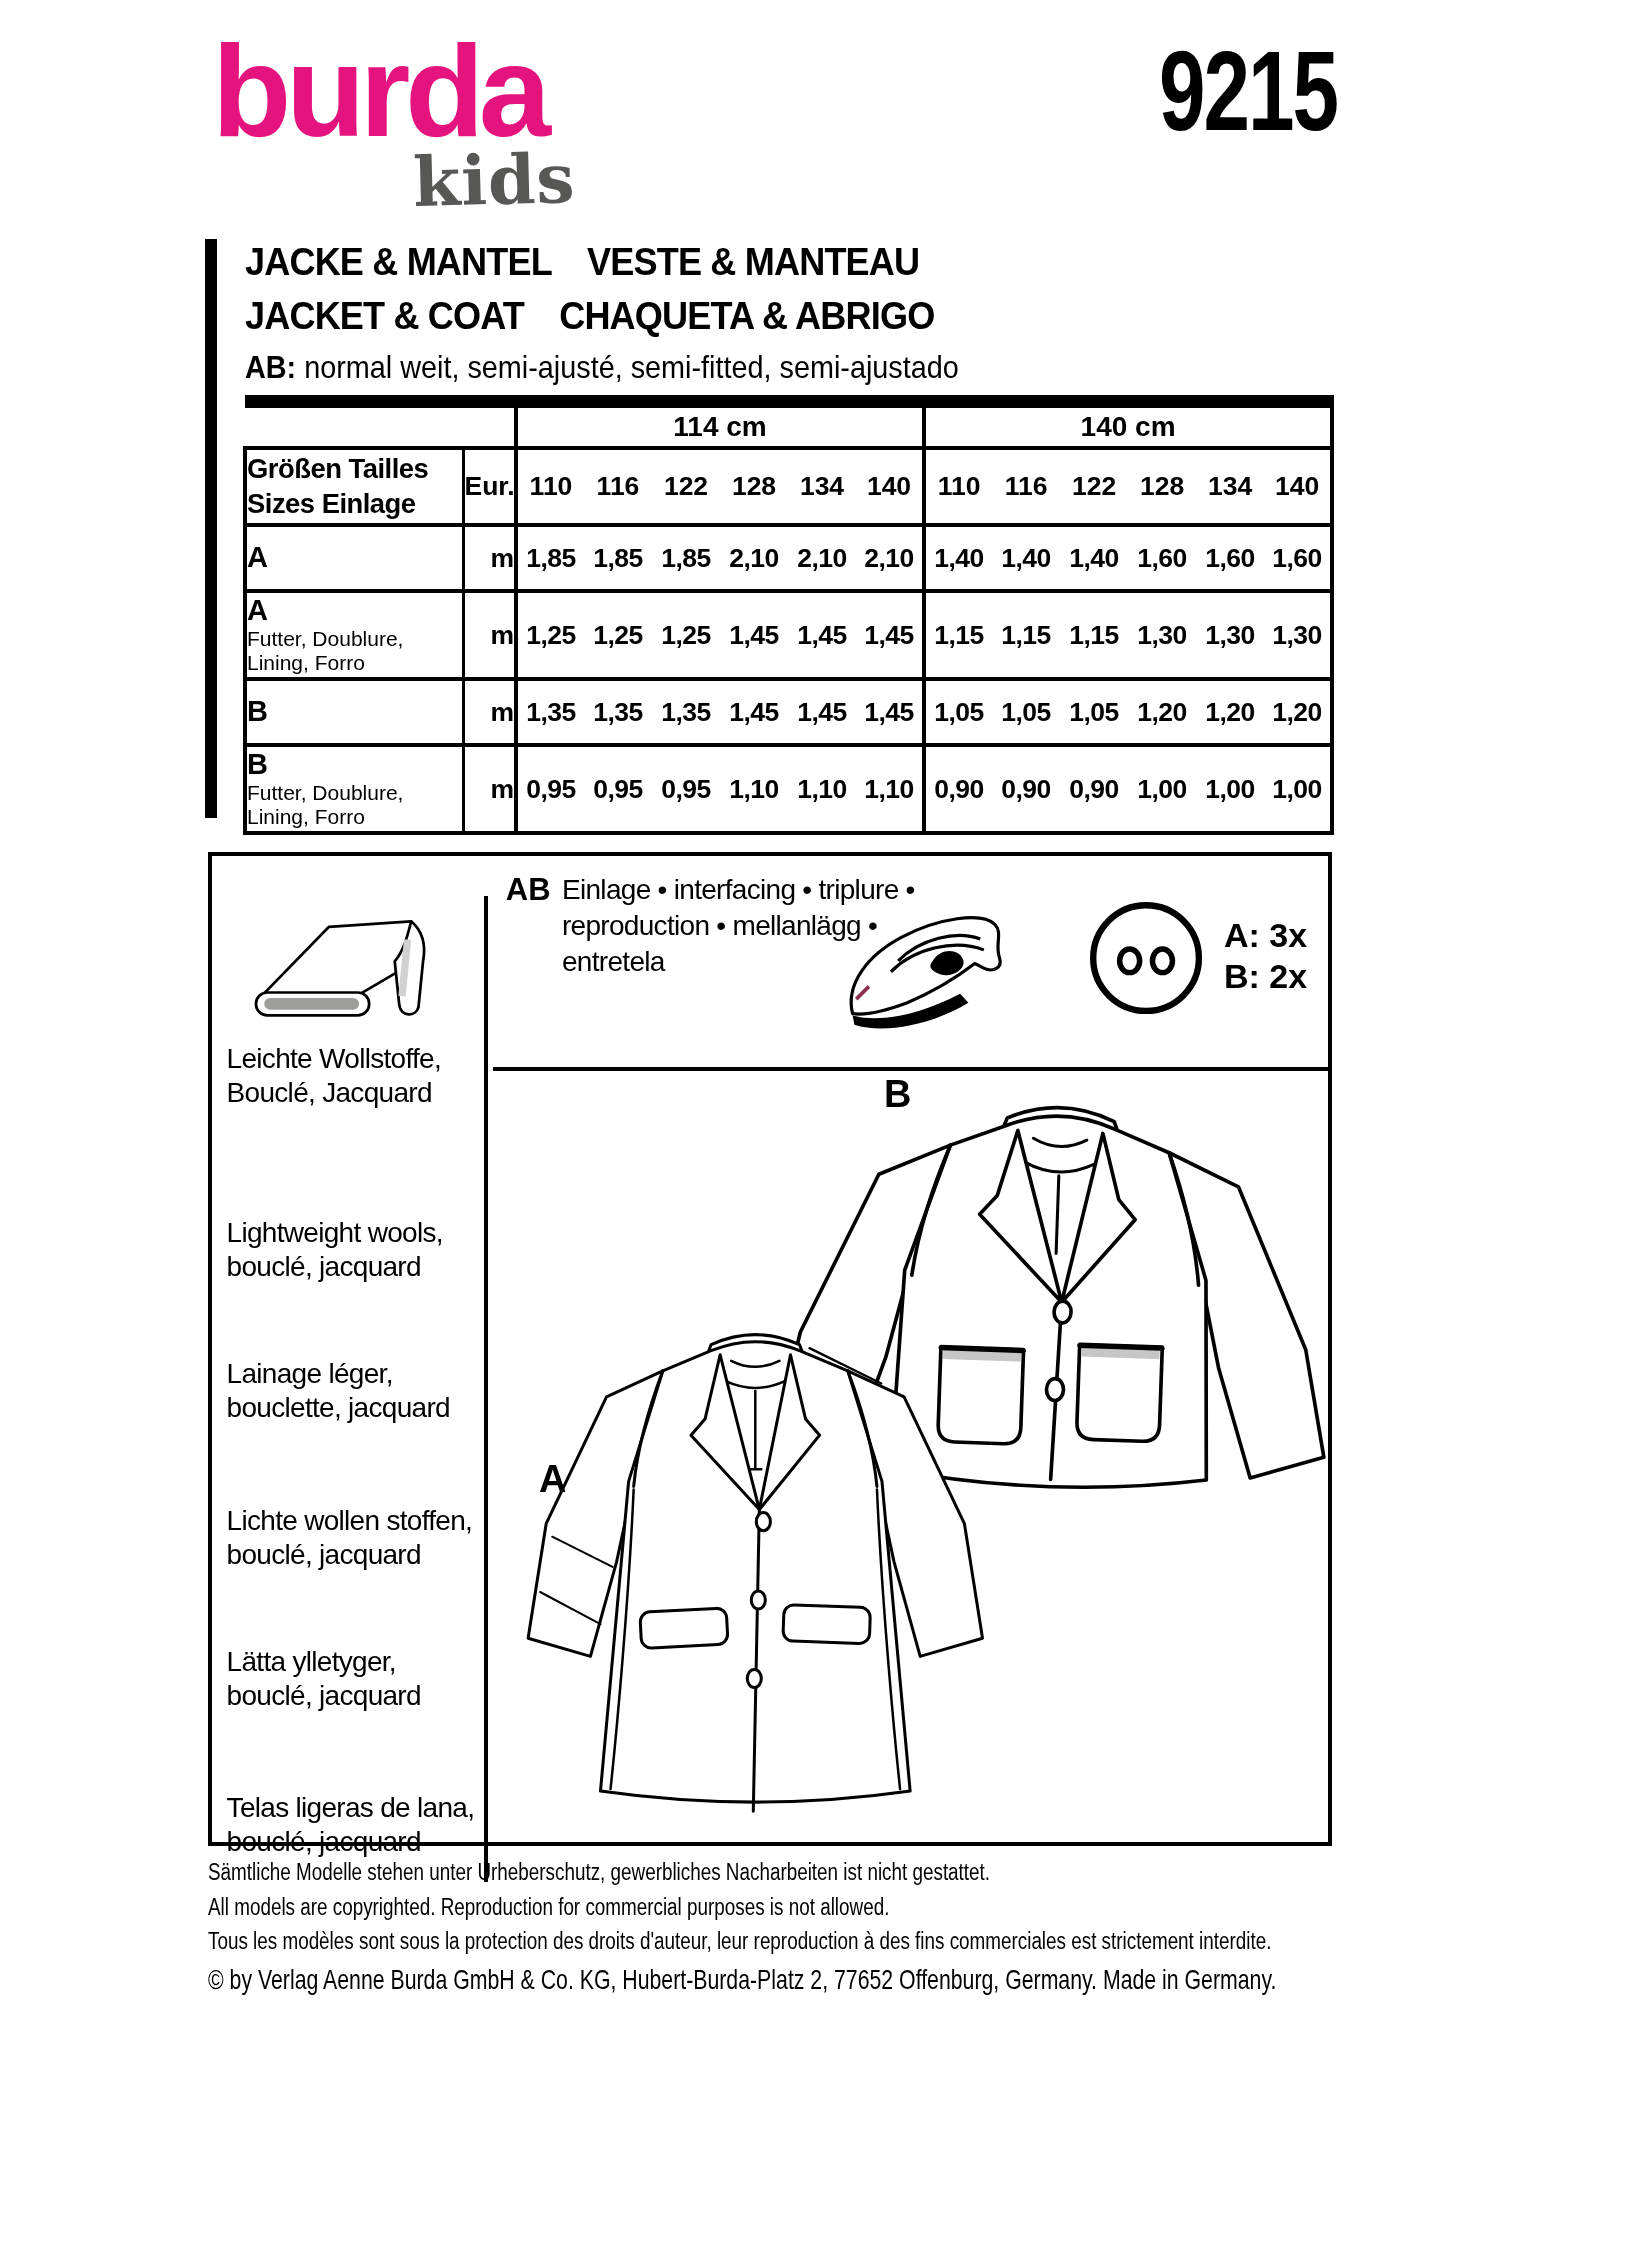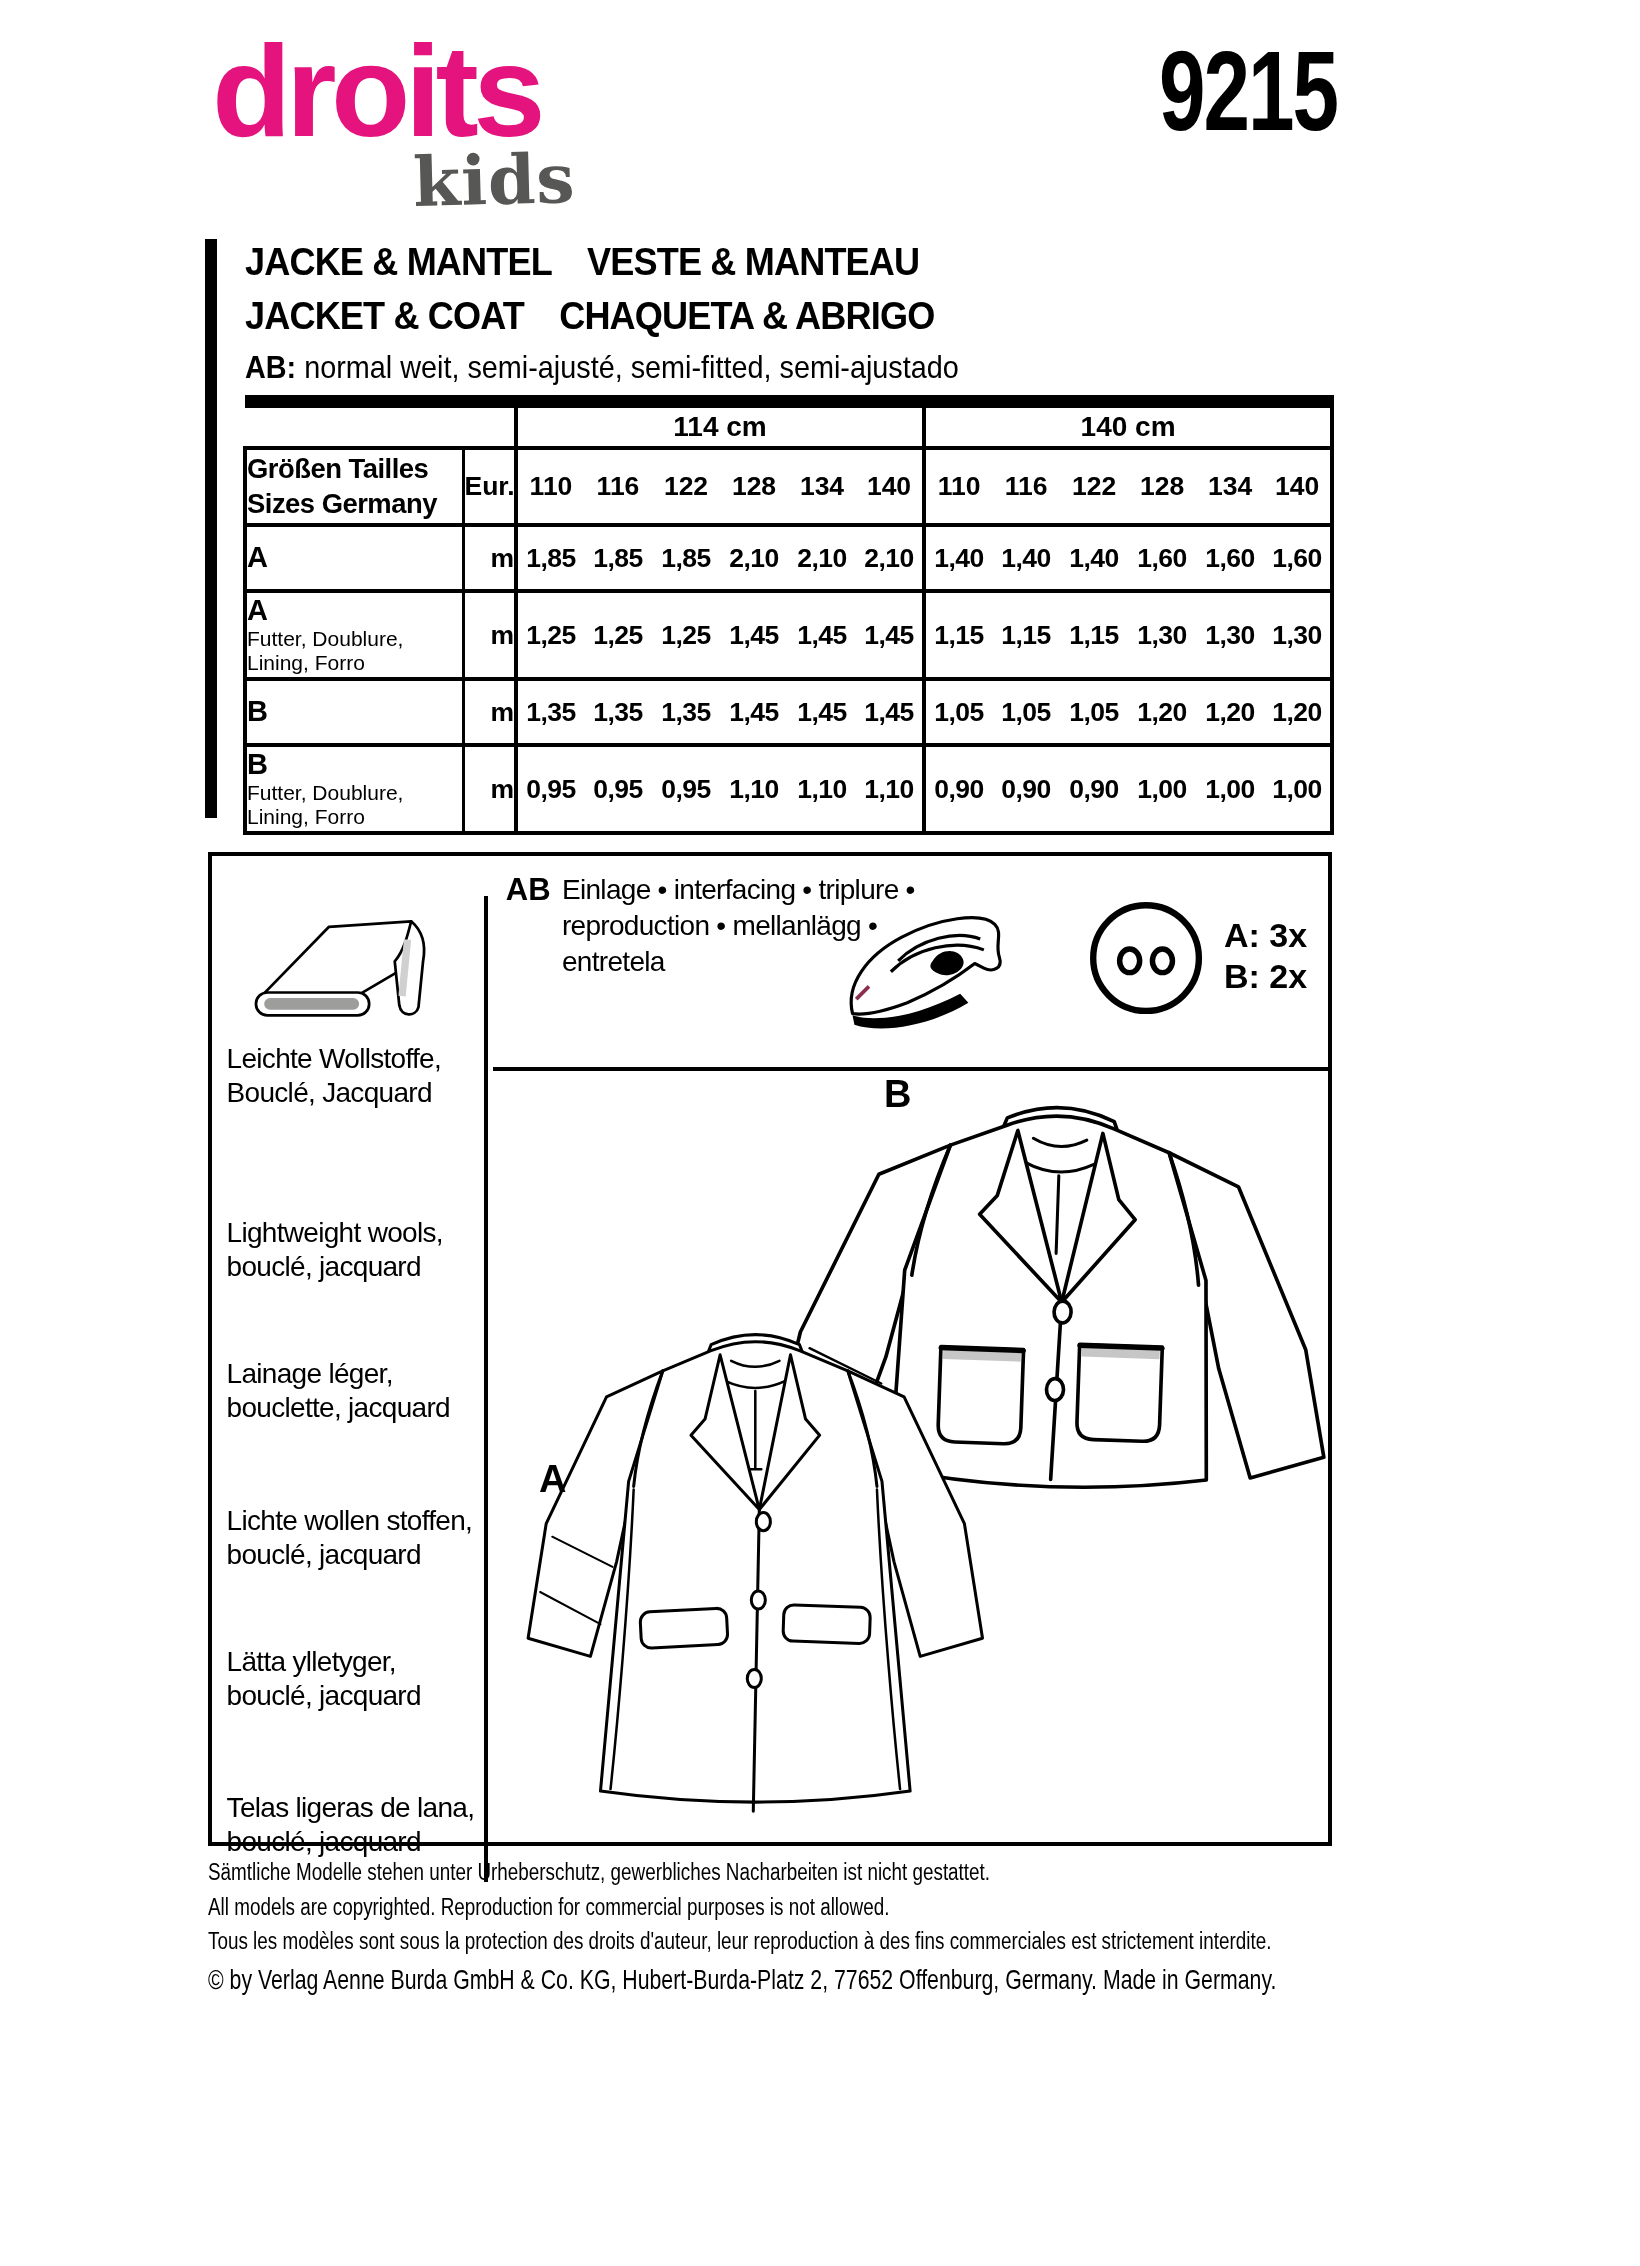--- a/index.html
+++ b/index.html
@@ -74,21 +74,21 @@
   .legal-line{font-size:23px;line-height:1.5;transform:scaleX(.82);transform-origin:left top;
               white-space:nowrap;}
   .copyright{font-size:28px;font-weight:normal;margin-top:5.5px;transform:scaleX(.76);
              transform-origin:left top;white-space:nowrap;}
 </style>
 </head>
 <body>
 
 <div class="sheet">
 
-  <div class="logo-burda">droits</div>
+  <div class="logo-burda">burda</div>
   <div class="logo-kids">kids</div>
   <div class="pattern-number">9215</div>
 
   <div class="title-accent"></div>
   <div class="title">
     <div class="title-line"><span>JACKE &amp; MANTEL</span><span class="gap"></span><span>VESTE &amp; MANTEAU</span></div>
     <div class="title-line"><span>JACKET &amp; COAT</span><span class="gap"></span><span>CHAQUETA &amp; ABRIGO</span></div>
     <div class="fit-line"><b>AB:</b><span> normal weit, semi-ajusté, semi-fitted, semi-ajustado</span></div>
   </div>
 
@@ -100,21 +100,21 @@
     </colgroup>
     <tbody>
         <tr class="r-cm">
       <td class="c-blank" colspan="2"></td>
       <td class="c-cm" colspan="6">114 cm</td>
       <td class="c-cm br" colspan="6">140 cm</td>
     </tr>
     <tr class="r-sizes">
       <td class="c-rowhead">
         <div>Größen  Tailles</div>
-        <div>Sizes  Germany</div>
+        <div>Sizes  Einlage</div>
       </td>
       <td class="c-unit">Eur.</td>
       <td class="c-size bl5">110</td>
       <td class="c-size">116</td>
       <td class="c-size">122</td>
       <td class="c-size">128</td>
       <td class="c-size">134</td>
       <td class="c-size">140</td>
       <td class="c-size bl5">110</td>
       <td class="c-size">116</td>

